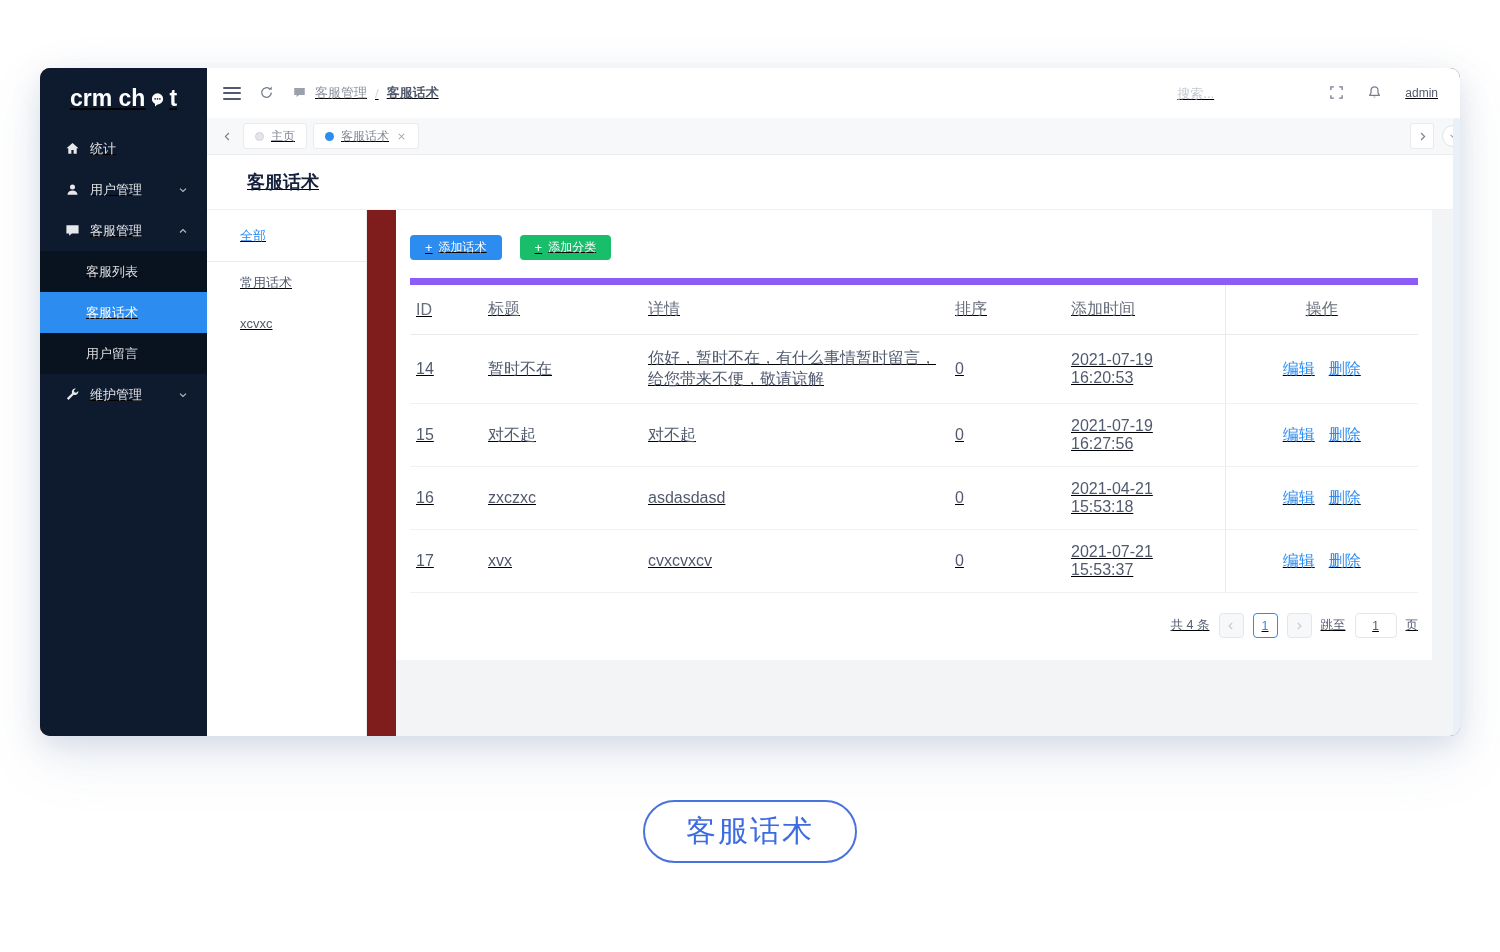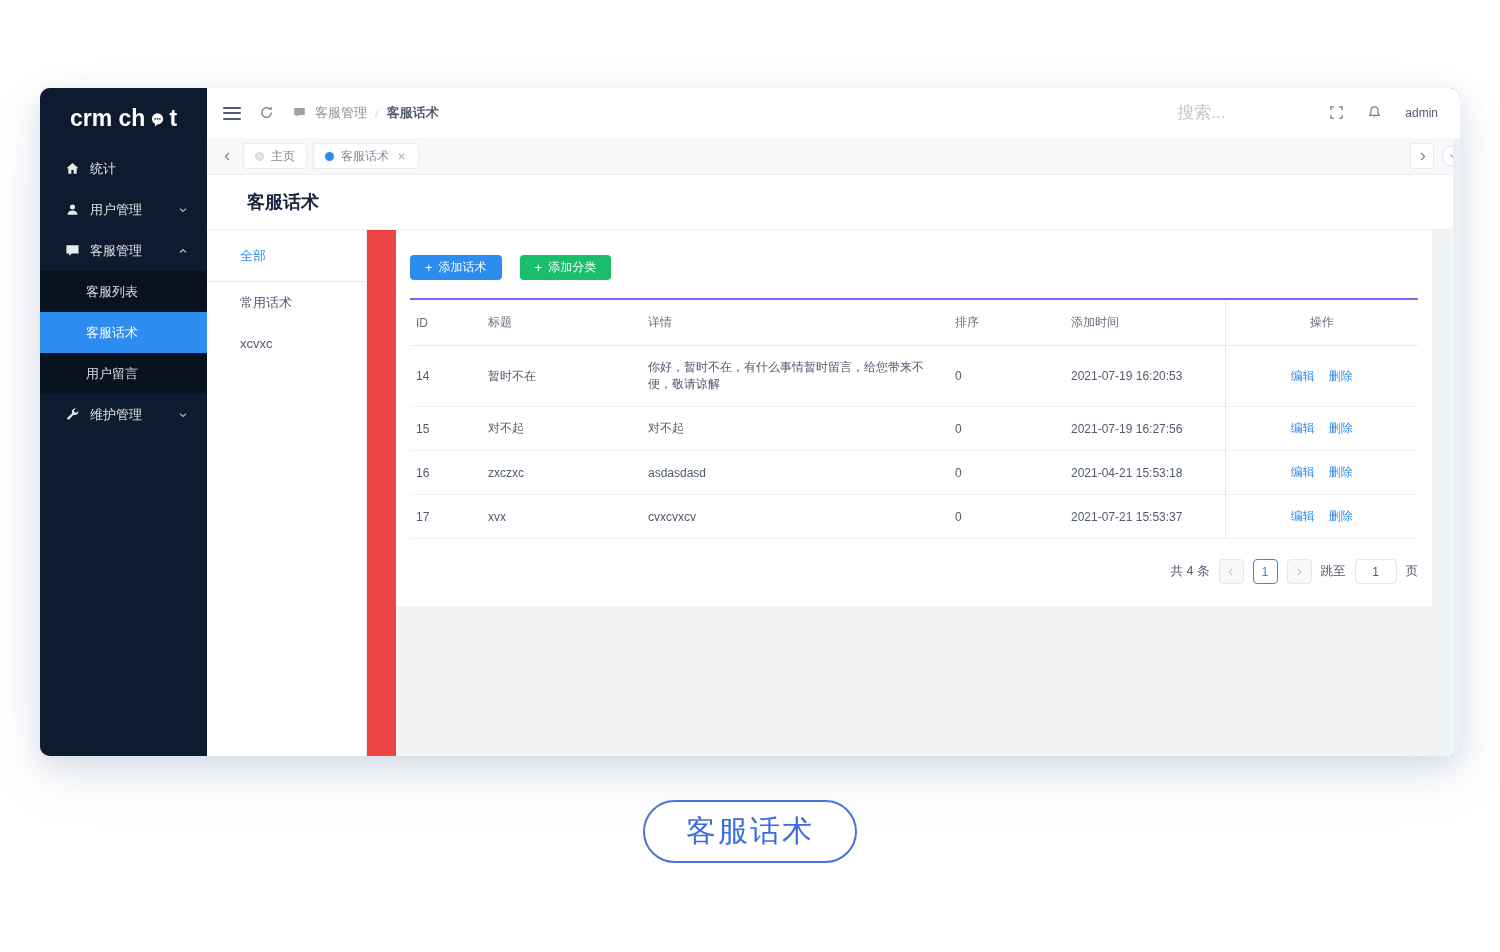--- a/index.html
+++ b/index.html
@@ -1,23 +1,23 @@
 <!DOCTYPE html>
 <html><head>
 <meta charset="utf-8">
 <style>
   * { margin:0; padding:0; box-sizing:border-box; }
   html,body { width:1500px; height:952px; background:#ffffff;
     font-family:"Liberation Sans","DejaVu Sans",sans-serif; }
   .stage { position:relative; width:1500px; height:952px; overflow:hidden; }
 
   
-  .window { position:absolute; left:40px; top:88px; width:1420px; height:668px;
-    border-radius:10px; overflow:hidden; display:flex; background:#ef4444;
-    box-shadow:0 8px 28px rgba(90,115,160,.18), 0 22px 60px rgba(90,115,160,.12); }
+  .window { position:absolute; left:40px; top:68px; width:1420px; height:668px;
+    border-radius:10px; overflow:hidden; display:flex; background:#7f1d1d;
+    box-shadow:0 8px 28px rgba(90,115,160,.18), 0 22px 60px rgba(90,115,160,.12);text-decoration:underline; }
 
   
   .sidebar { width:167px; min-width:167px; background:#0e1a2e; color:#fff; }
   .logo { height:60px; display:flex; align-items:center; justify-content:center;
     gap:1px; font-weight:bold; font-size:23px; letter-spacing:0; color:#fff; }
   .logo .lg-txt { white-space:pre; }
   .s-item { position:relative; height:41px; display:flex; align-items:center;
     padding-left:24px; font-size:13px; color:rgba(255,255,255,.88); cursor:pointer; }
   .s-ico { width:16px; height:16px; margin-right:10px; display:inline-flex;
     align-items:center; justify-content:center; color:rgba(255,255,255,.9); }
@@ -41,21 +41,21 @@
   .hamburger span { height:2px; background:#515a6e; border-radius:1px; }
   .nav-ico { width:16px; height:16px; color:#757c8a; cursor:pointer; display:inline-flex; }
   .nav-ico svg { width:15px; height:15px; }
   .crumb { display:flex; align-items:center; gap:8px; font-size:13px; }
   .crumb .c-ico { width:14px; height:14px; color:#9aa0ac; display:inline-flex; }
   .crumb .c-ico svg { width:13px; height:13px; }
   .crumb .c-parent { color:#8a909c; cursor:pointer; }
   .crumb .c-sep { color:#d4d7dc; }
   .crumb .c-cur { color:#515a6e; font-weight:bold; }
   .nav-right { margin-left:auto; display:flex; align-items:center; gap:22px; }
-  .search-in { border:none; outline:none; width:130px; font-size:17px; color:#515a6e;
+  .search-in { border:none; outline:none; width:130px; font-size:13px; color:#515a6e;
     background:transparent; }
   .search-in::placeholder { color:#c3c7cf; }
   .username { font-size:12px; color:#515a6e; cursor:pointer; }
 
   
   .tabbar { height:37px; background:#f7f8fa; border-bottom:1px solid #ededf0;
     display:flex; align-items:center; padding:0 10px 0 8px; position:relative; }
   .tab-arrow { width:24px; height:26px; display:flex; align-items:center;
     justify-content:center; color:#80848f; cursor:pointer; }
   .tab-arrow svg { width:11px; height:11px; }
@@ -90,22 +90,22 @@
 
   .toolbar { display:flex; gap:18px; padding:0 14px; }
   .btn { height:25px; display:inline-flex; align-items:center; gap:6px; border:none;
     border-radius:4px; color:#fff; font-size:12px; padding:0 15px; cursor:pointer;
     font-family:inherit; }
   .btn-blue { background:#2d8cf0; }
   .btn-green { background:#19be6b; }
   .btn .plus { font-size:13px; line-height:1; }
 
   .tbl-wrap { margin:18px 14px 0; }
-  table { width:100%; border-collapse:collapse; font-size:12px; color:#515a6e;
-    border-top:2px solid #8b5cf6; }
+  table { width:100%; border-collapse:collapse; font-size:16px; color:#515a6e;
+    border-top:7px solid #8b5cf6; }
   th { text-align:left; font-weight:normal; color:#666d7b; padding:14px 8px;
     border-bottom:1px solid #e8eaec; }
   td { padding:13px 8px; border-bottom:1px solid #f0f1f4; }
   th:first-child, td:first-child { padding-left:6px; }
   .col-id { width:70px; } .col-title { width:160px; } .col-sort { width:116px; }
   .col-time { width:162px; }
   .col-op { width:193px; text-align:center; border-left:1px solid #e8eaec; }
   td.col-op a { color:#2d8cf0; text-decoration:none; margin:13px 7px; cursor:pointer; }
 
   .pager { display:flex; align-items:center; justify-content:flex-end; gap:9px;

